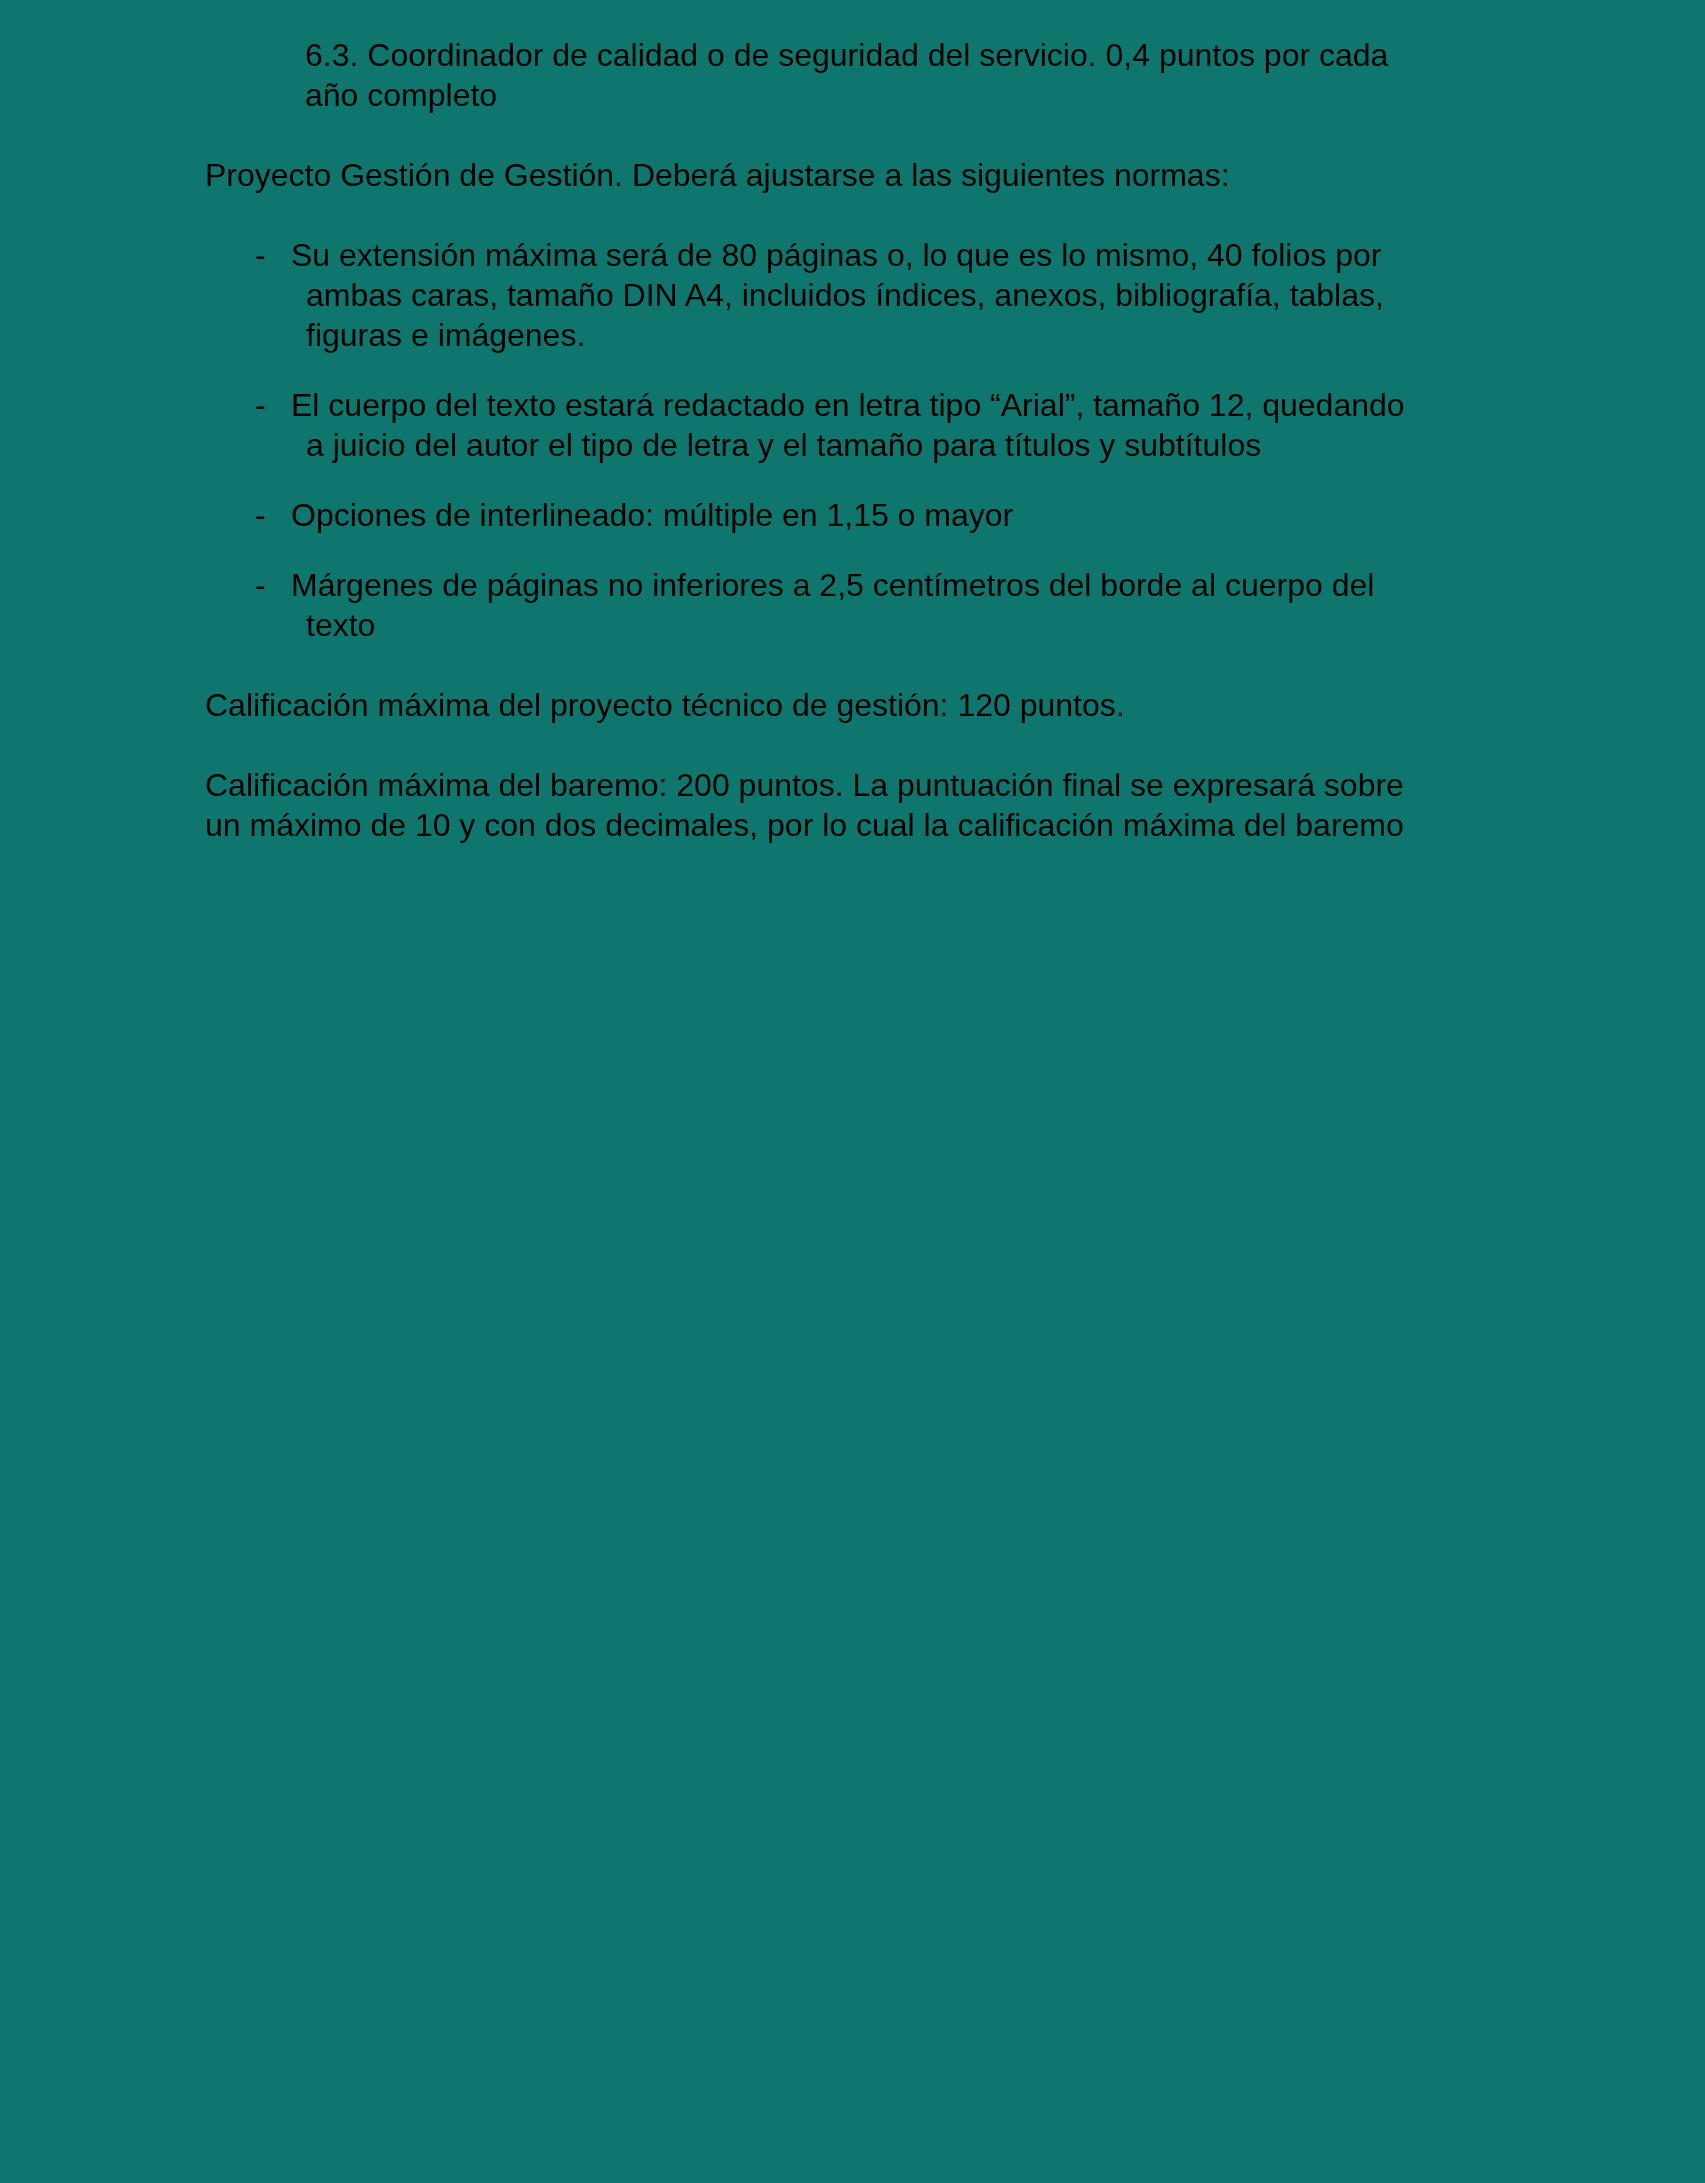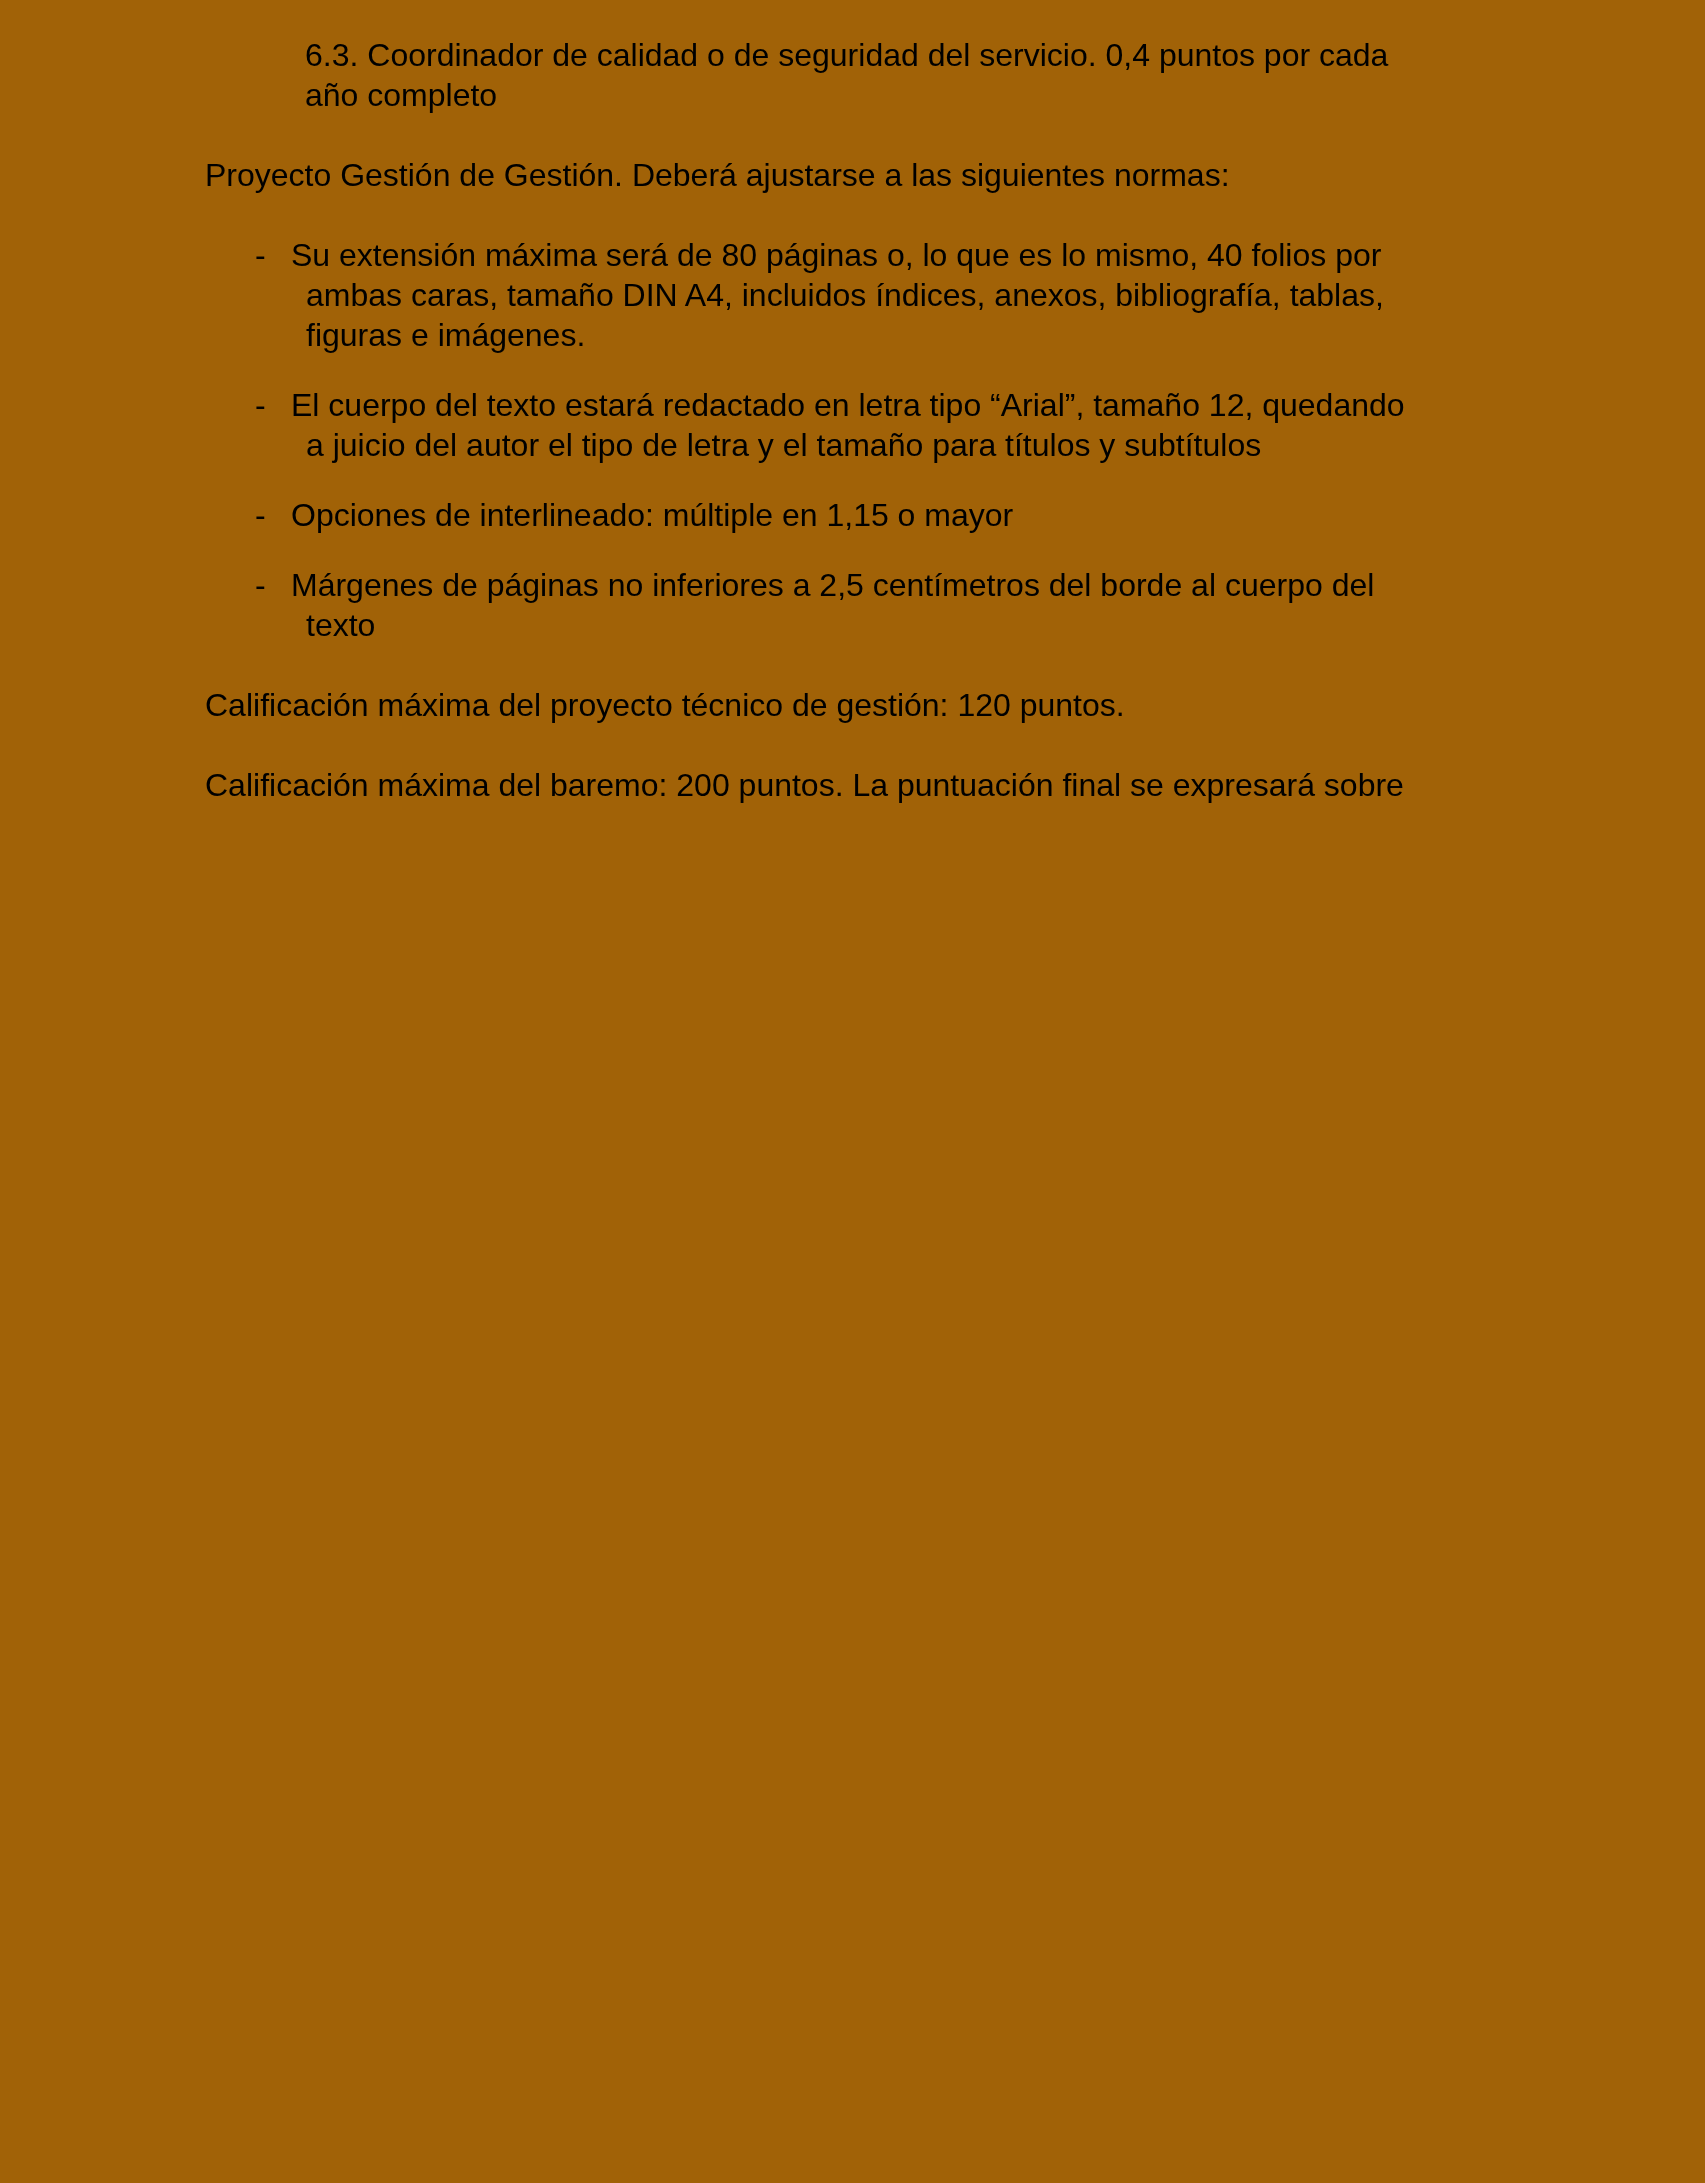--- a/index.html
+++ b/index.html
@@ -10,21 +10,21 @@
   body {
     width: 1705px;
     height: 2183px;
     position: relative;
     overflow: hidden;
   }
   .page {
     box-sizing: border-box;
     width: 1705px;
     min-height: 2183px;
-    background: #a16207;
+    background: #0f766e;
     padding: 35px 219px 0 205px;
     font-family: "Liberation Sans", "DejaVu Sans", sans-serif;
     font-size: 32px;
     line-height: 40px;
     color: #000000;
     -webkit-font-smoothing: antialiased;
   }
   .para {
     margin: 0 0 40px 0;
   }
@@ -95,16 +95,17 @@
       <div class="line cont">texto</div>
     </li>
   </ul>
 
   <div class="para">
     <div class="line">Calificación máxima del proyecto técnico de gestión: 120 puntos.</div>
   </div>
 
   <div class="para">
     <div class="line">Calificación máxima del baremo: 200 puntos. La puntuación final se expresará sobre</div>
+    <div class="line">un máximo de 10 y con dos decimales, por lo cual la calificación máxima del baremo</div>
   </div>
 
 </div>
 
 
 </body></html>

